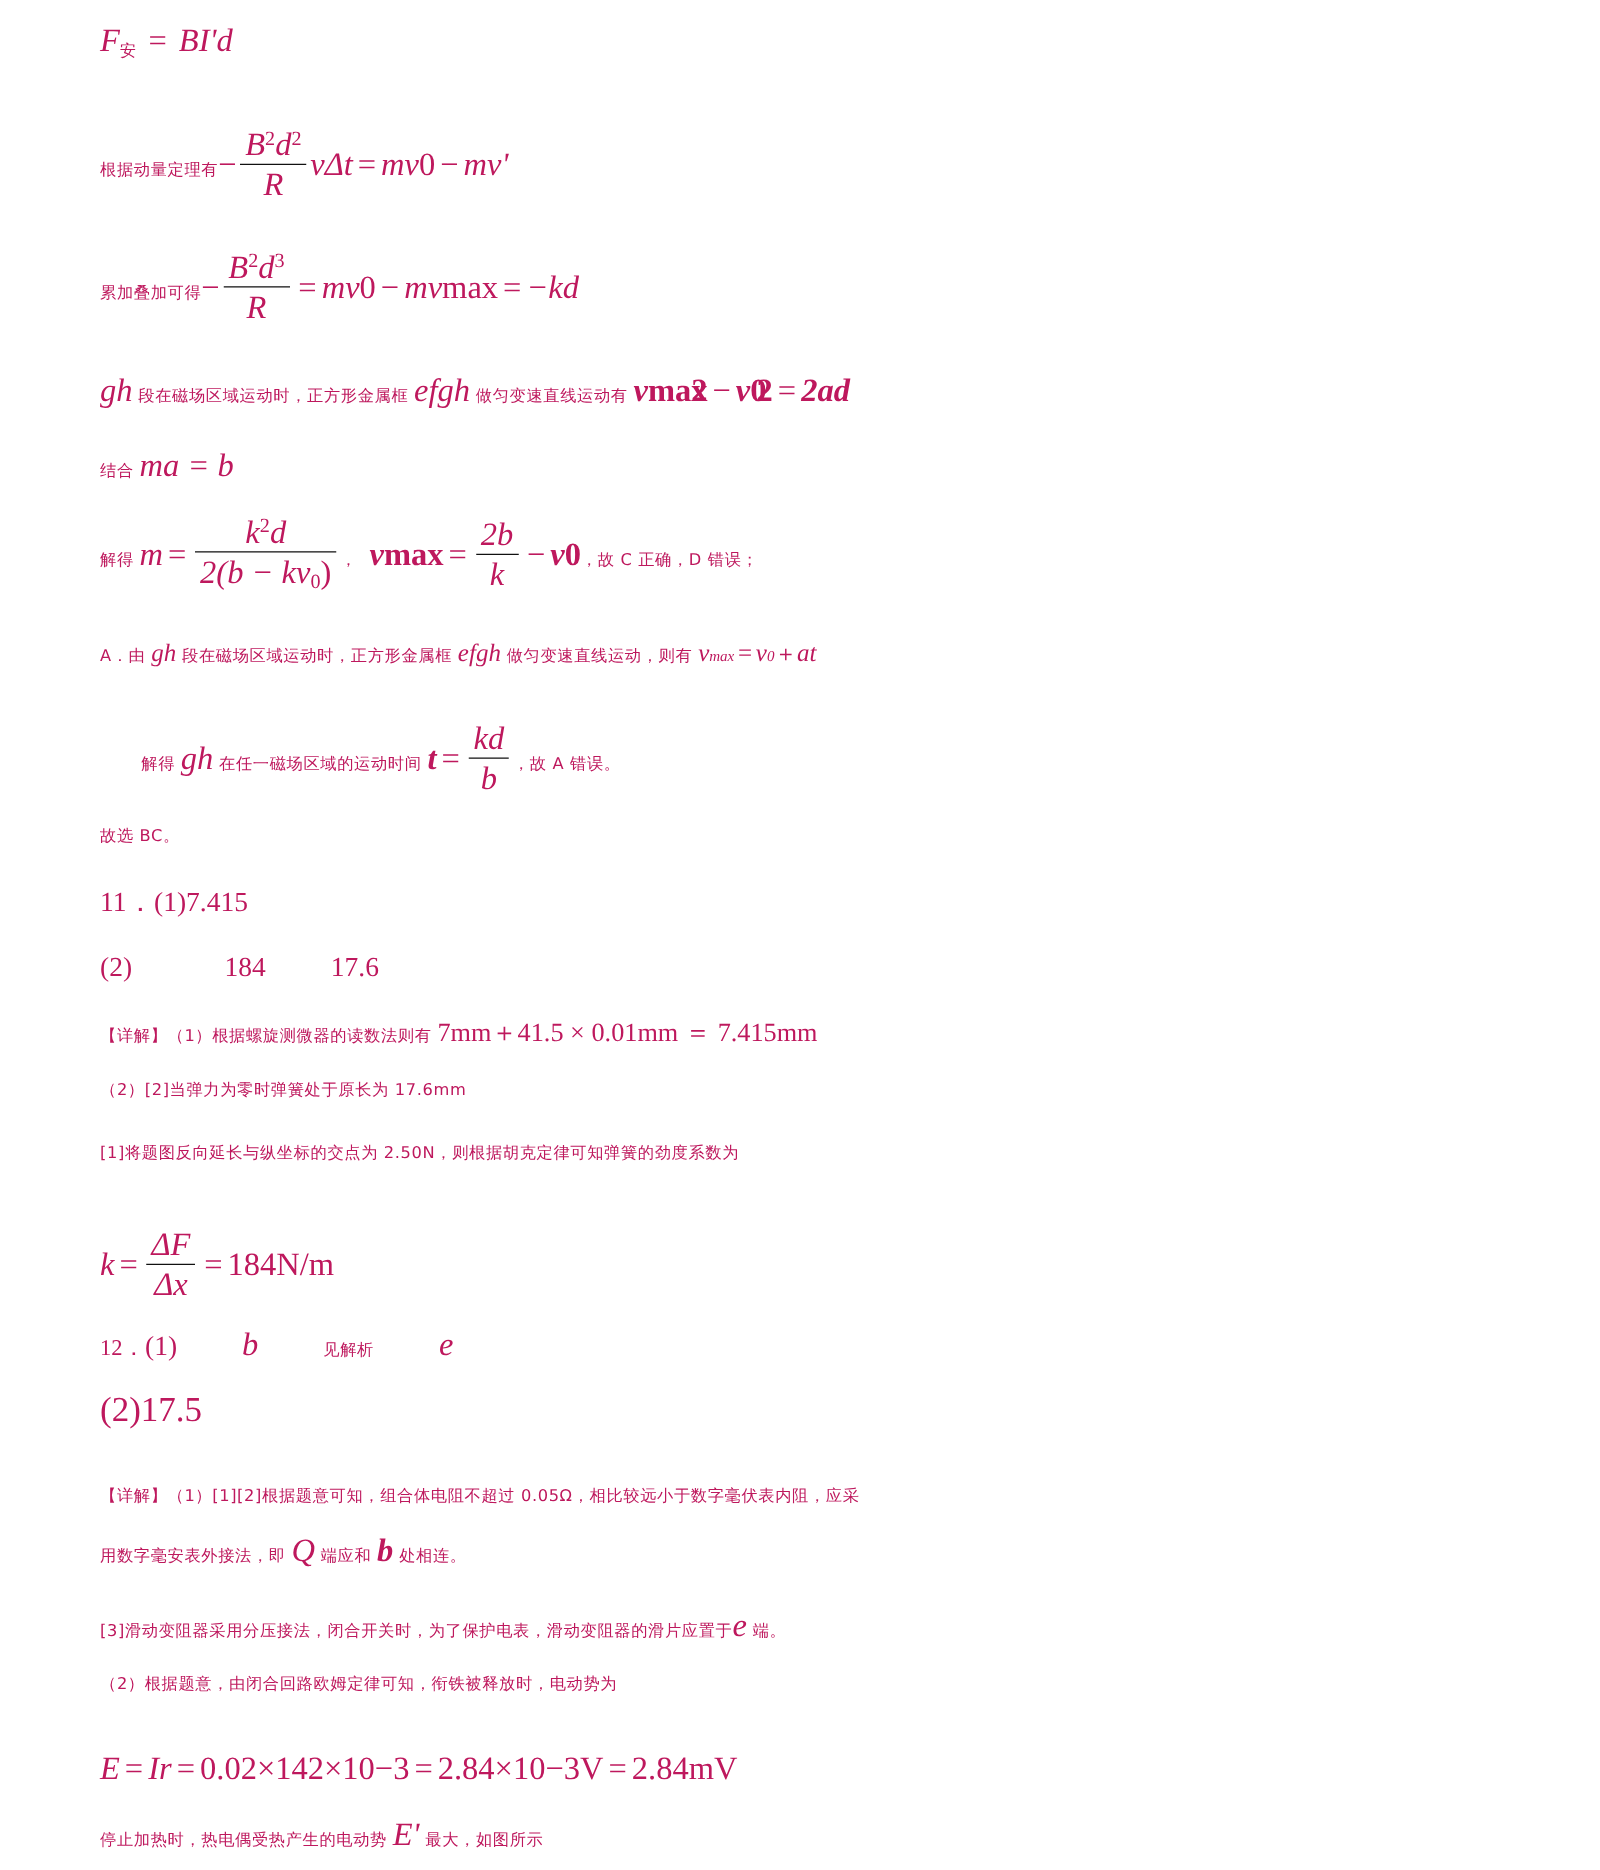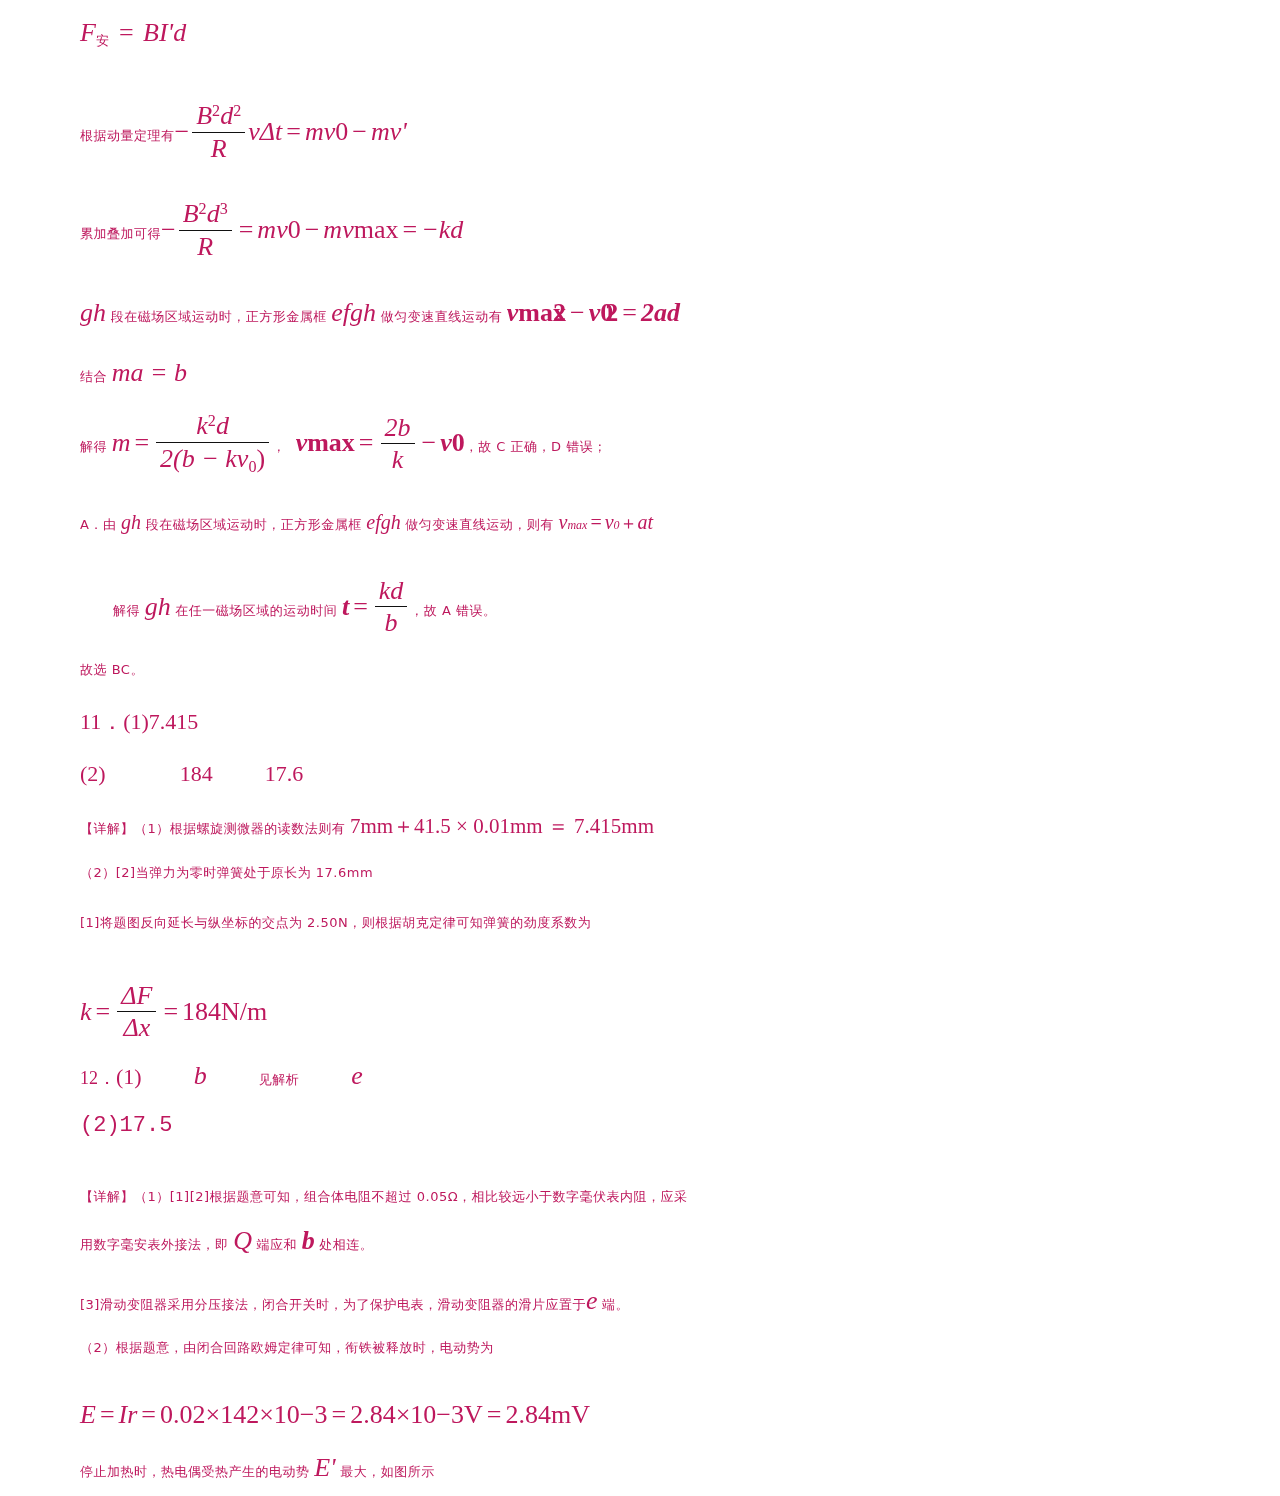--- a/index.html
+++ b/index.html
@@ -123,21 +123,21 @@
   <div class="line cn" style="top:916px;">[1]将题图反向延长与纵坐标的交点为 2.50N，则根据胡克定律可知弹簧的劲度系数为</div>
 
   <div class="line" style="top:985px;">
     <span class="math mi">k</span><span class="math mr op">=</span><span class="frac math"><span class="num mi">ΔF</span><span class="den mi">Δx</span></span><span class="math mr op">=</span><span class="math mr">184N/m</span>
   </div>
 
   <div class="line" style="top:1063px;">
     <span class="mr" style="font-size:18px;">12．</span><span class="mr" style="font-size:22px;">(1)</span><span class="sp3"></span><span class="math mi">b</span><span class="sp3"></span><span class="cn">见解析</span><span class="sp3"></span><span class="math mi">e</span>
   </div>
 
-  <div class="line mr" style="top:1115px;font-size:22px;font-family:Liberation Mono, monospace;">(2)17.5</div>
+  <div class="line mr" style="top:1115px;font-size:28px;">(2)17.5</div>
 
   <div class="line" style="top:1141px;margin-top:42px;">
     <span class="cn">【详解】（1）</span><span class="cn">[1][2]根据题意可知，组合体电阻不超过 0.05Ω，相比较远小于数字毫伏表内阻，应采</span>
   </div>
 
   <div class="line" style="top:1228px;">
     <span class="cn">用数字毫安表外接法，即 </span><span class="math mi">Q</span><span class="cn"> 端应和 </span><span class="math mi" style="font-weight:bold;">b</span><span class="cn"> 处相连。</span>
   </div>
 
   <div class="line" style="top:1288px;">

